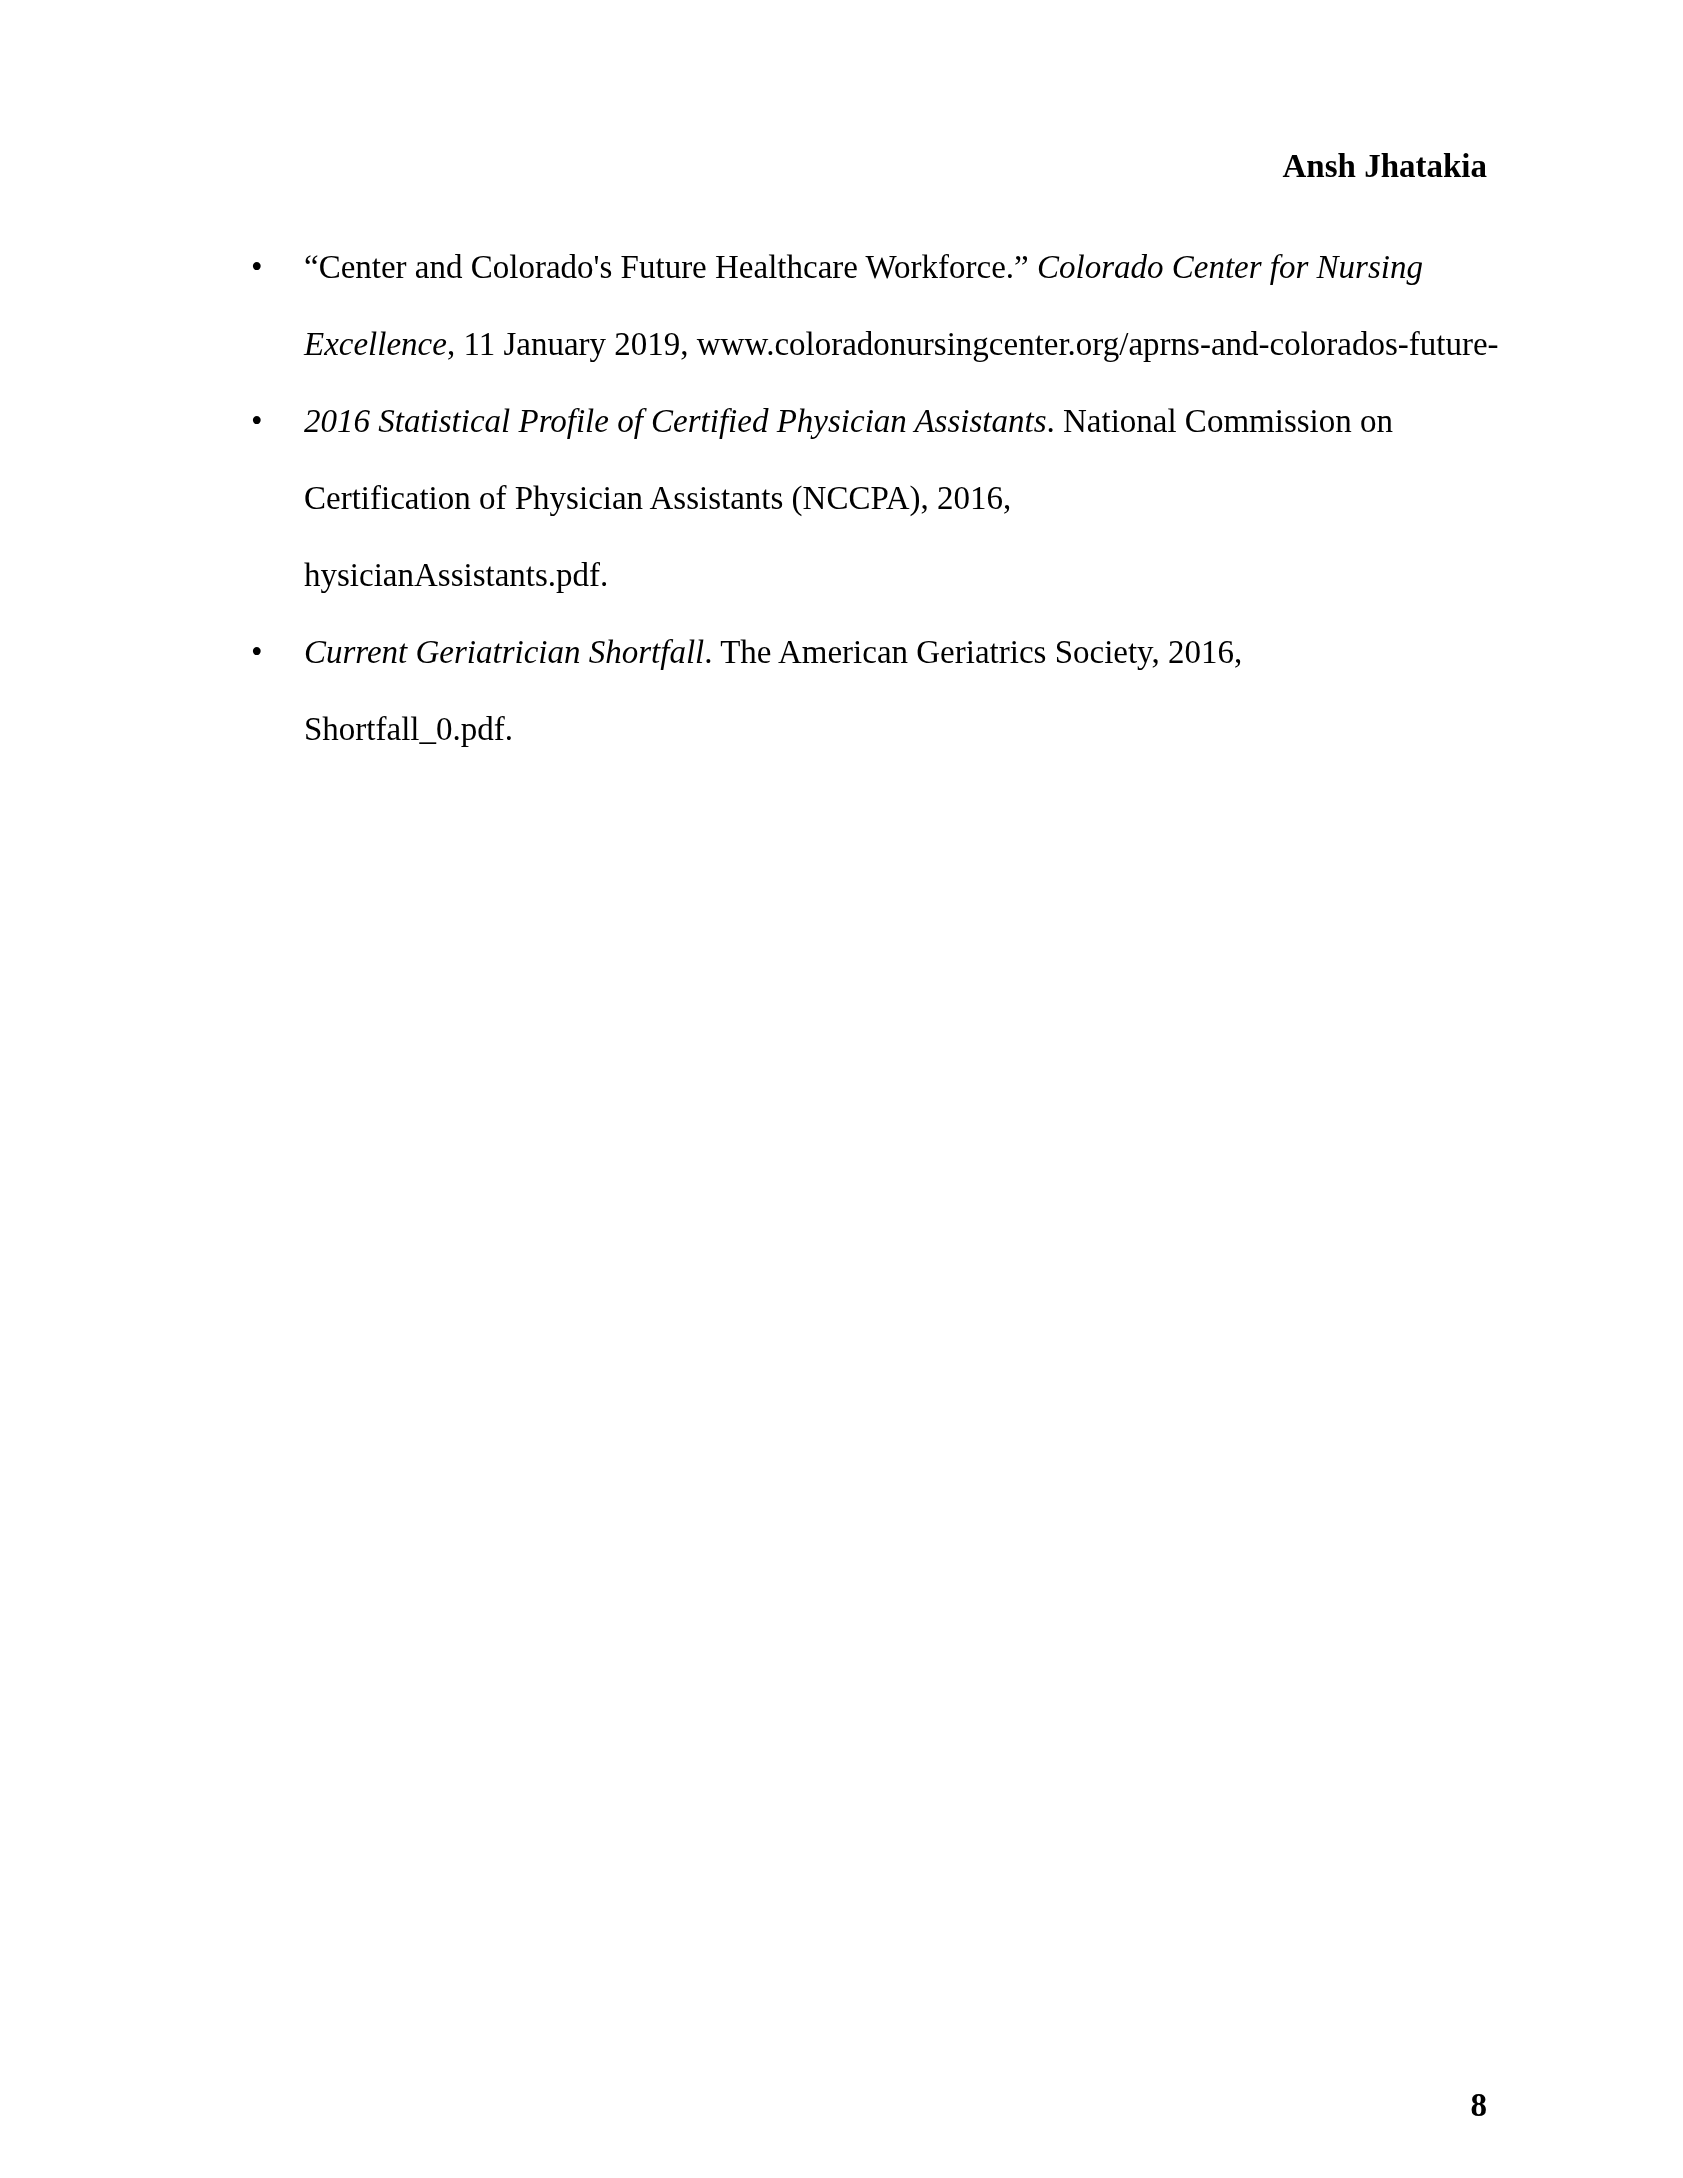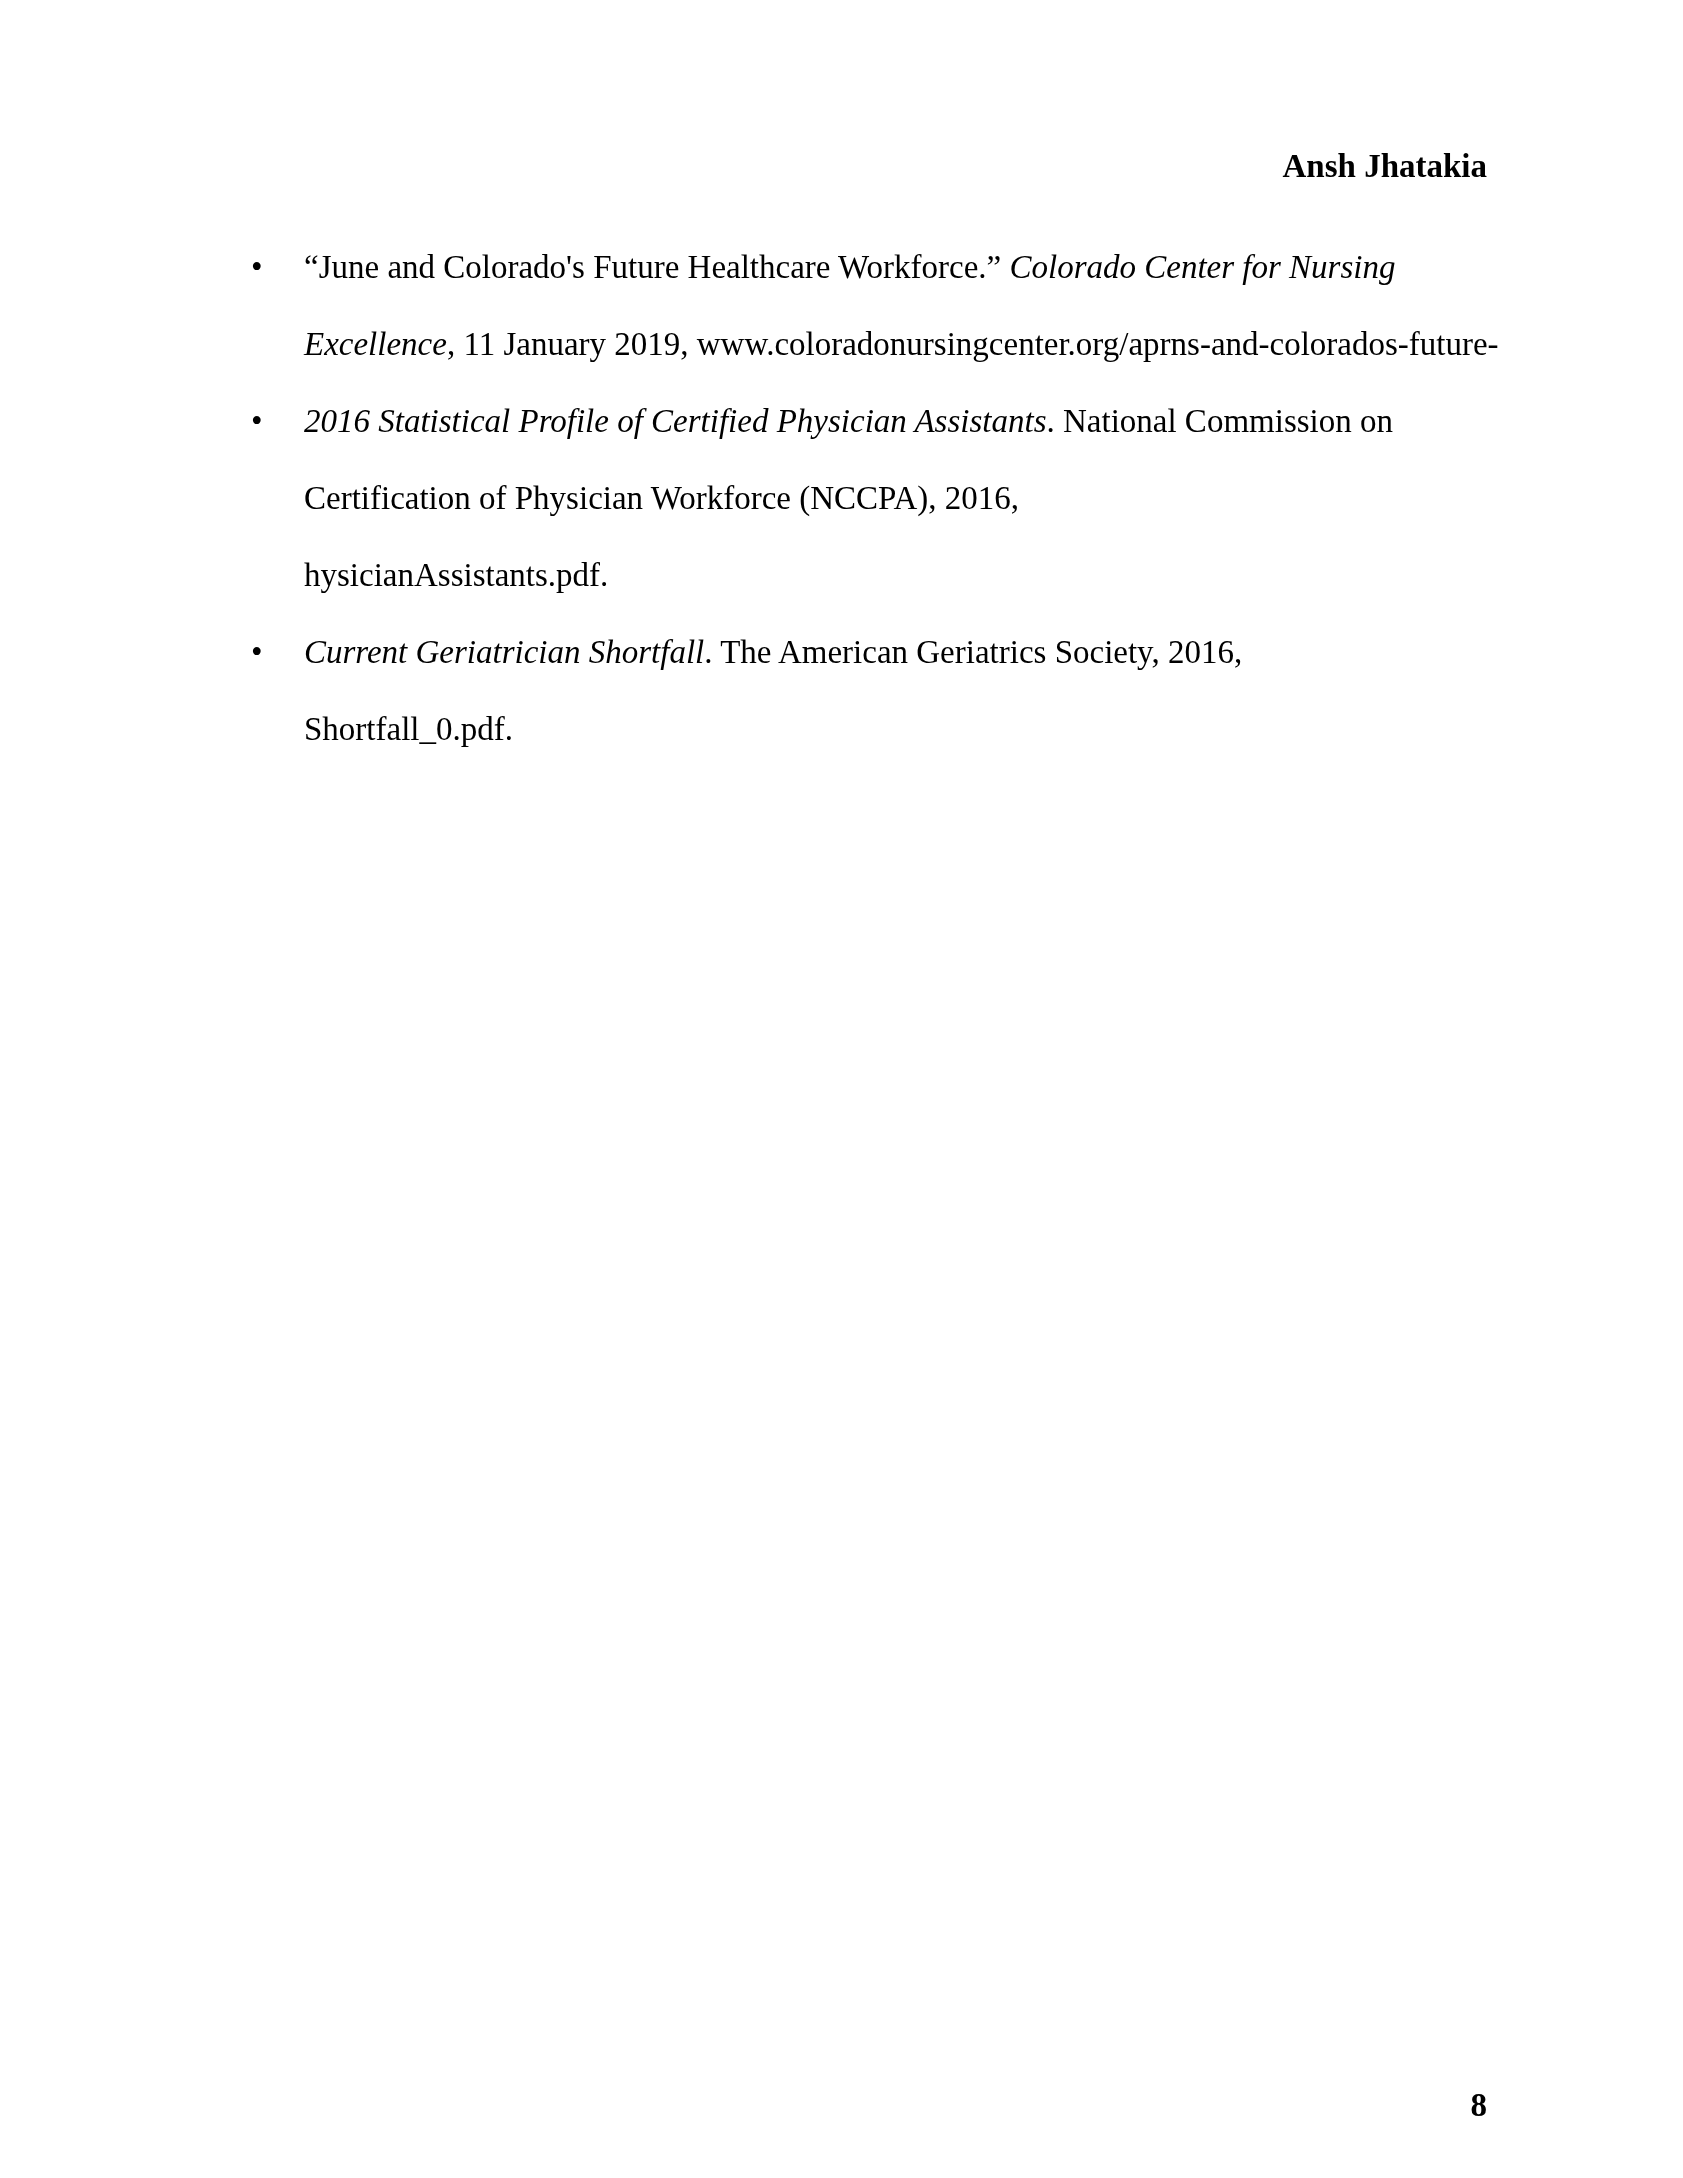--- a/index.html
+++ b/index.html
@@ -62,27 +62,27 @@
 </style>
 </head>
 <body>
 
 <div class="page">
   <div class="doc-header">Ansh Jhatakia</div>
 
   <ul class="citations">
       <li class="citation">
         <span class="bullet">•</span>
-        <div class="line"><span class="seg-roman">“June and Colorado's Future Healthcare Workforce.” </span><span class="seg-italic">Colorado Center for Nursing</span></div>
+        <div class="line"><span class="seg-roman">“Center and Colorado's Future Healthcare Workforce.” </span><span class="seg-italic">Colorado Center for Nursing</span></div>
         <div class="line"><span class="seg-italic">Excellence</span><span class="seg-roman">, 11 January 2019, www.coloradonursingcenter.org/aprns-and-colorados-future-</span></div>
       </li>
       <li class="citation">
         <span class="bullet">•</span>
         <div class="line"><span class="seg-italic">2016 Statistical Profile of Certified Physician Assistants</span><span class="seg-roman">. National Commission on</span></div>
-        <div class="line"><span class="seg-roman">Certification of Physician Workforce (NCCPA), 2016,</span></div>
+        <div class="line"><span class="seg-roman">Certification of Physician Assistants (NCCPA), 2016,</span></div>
         <div class="line"><span class="seg-roman">hysicianAssistants.pdf.</span></div>
       </li>
       <li class="citation">
         <span class="bullet">•</span>
         <div class="line"><span class="seg-italic">Current Geriatrician Shortfall</span><span class="seg-roman">. The American Geriatrics Society, 2016,</span></div>
         <div class="line"><span class="seg-roman">Shortfall_0.pdf.</span></div>
       </li>
     </ul>
 
   <div class="page-number">8</div>

